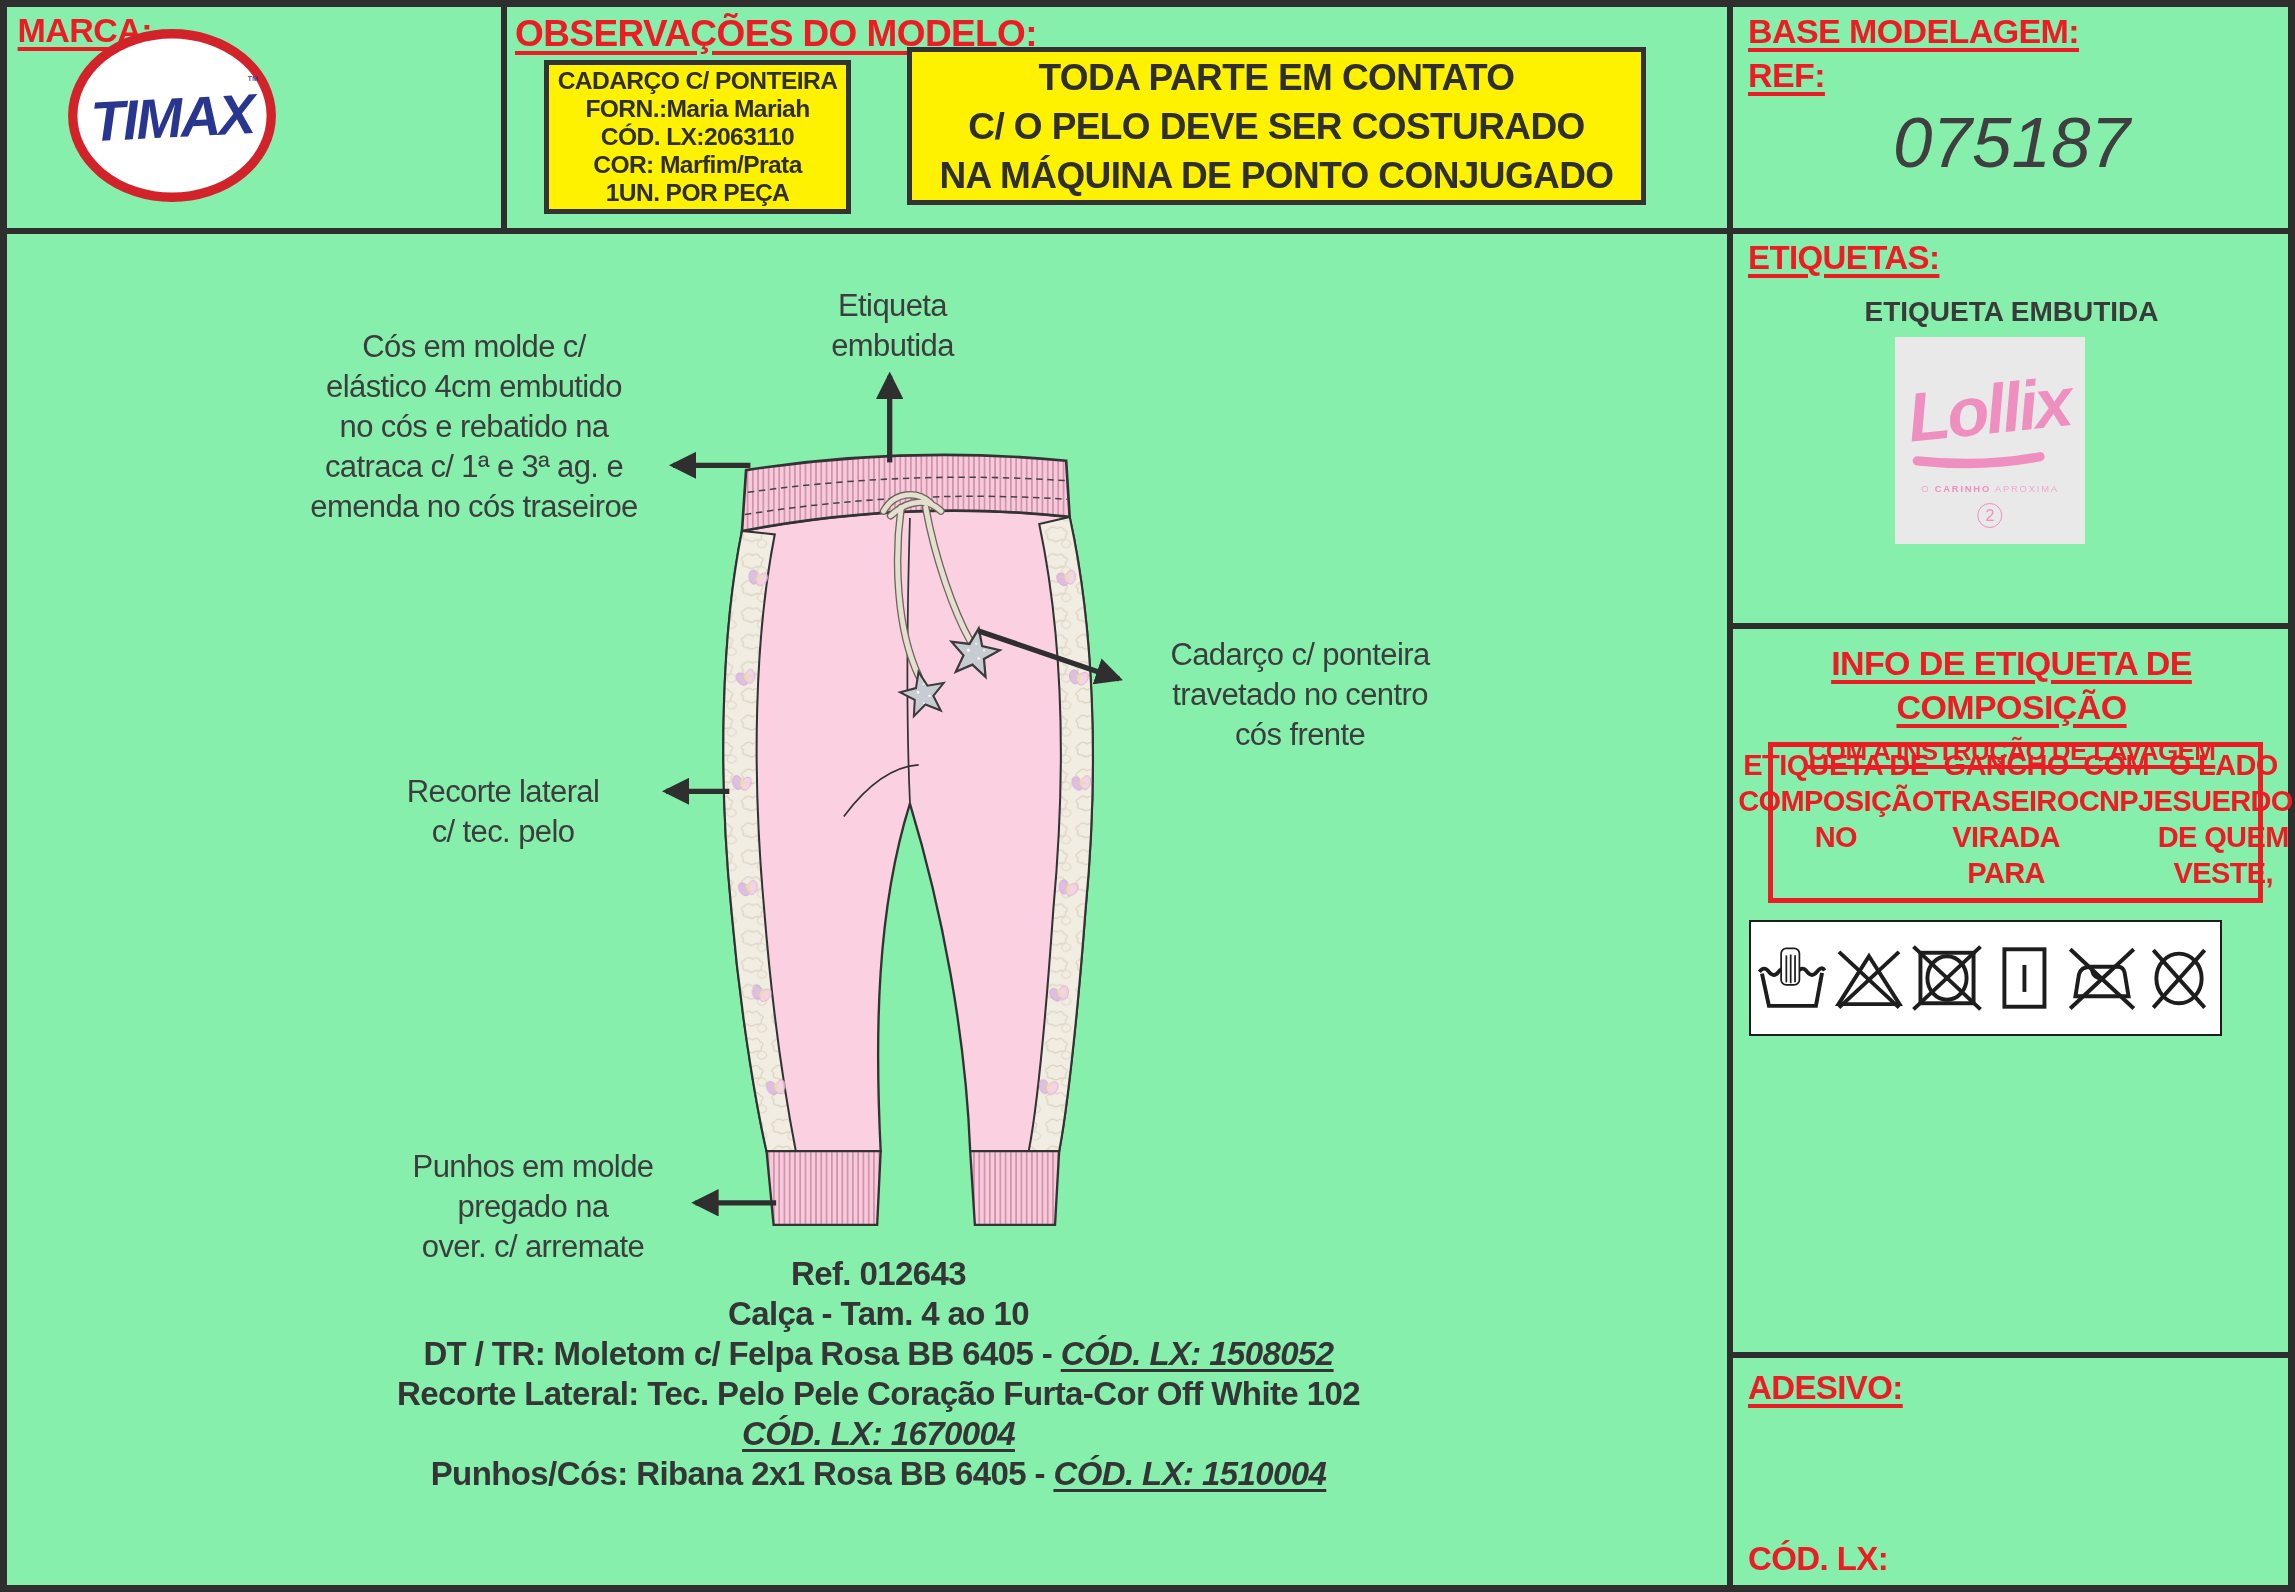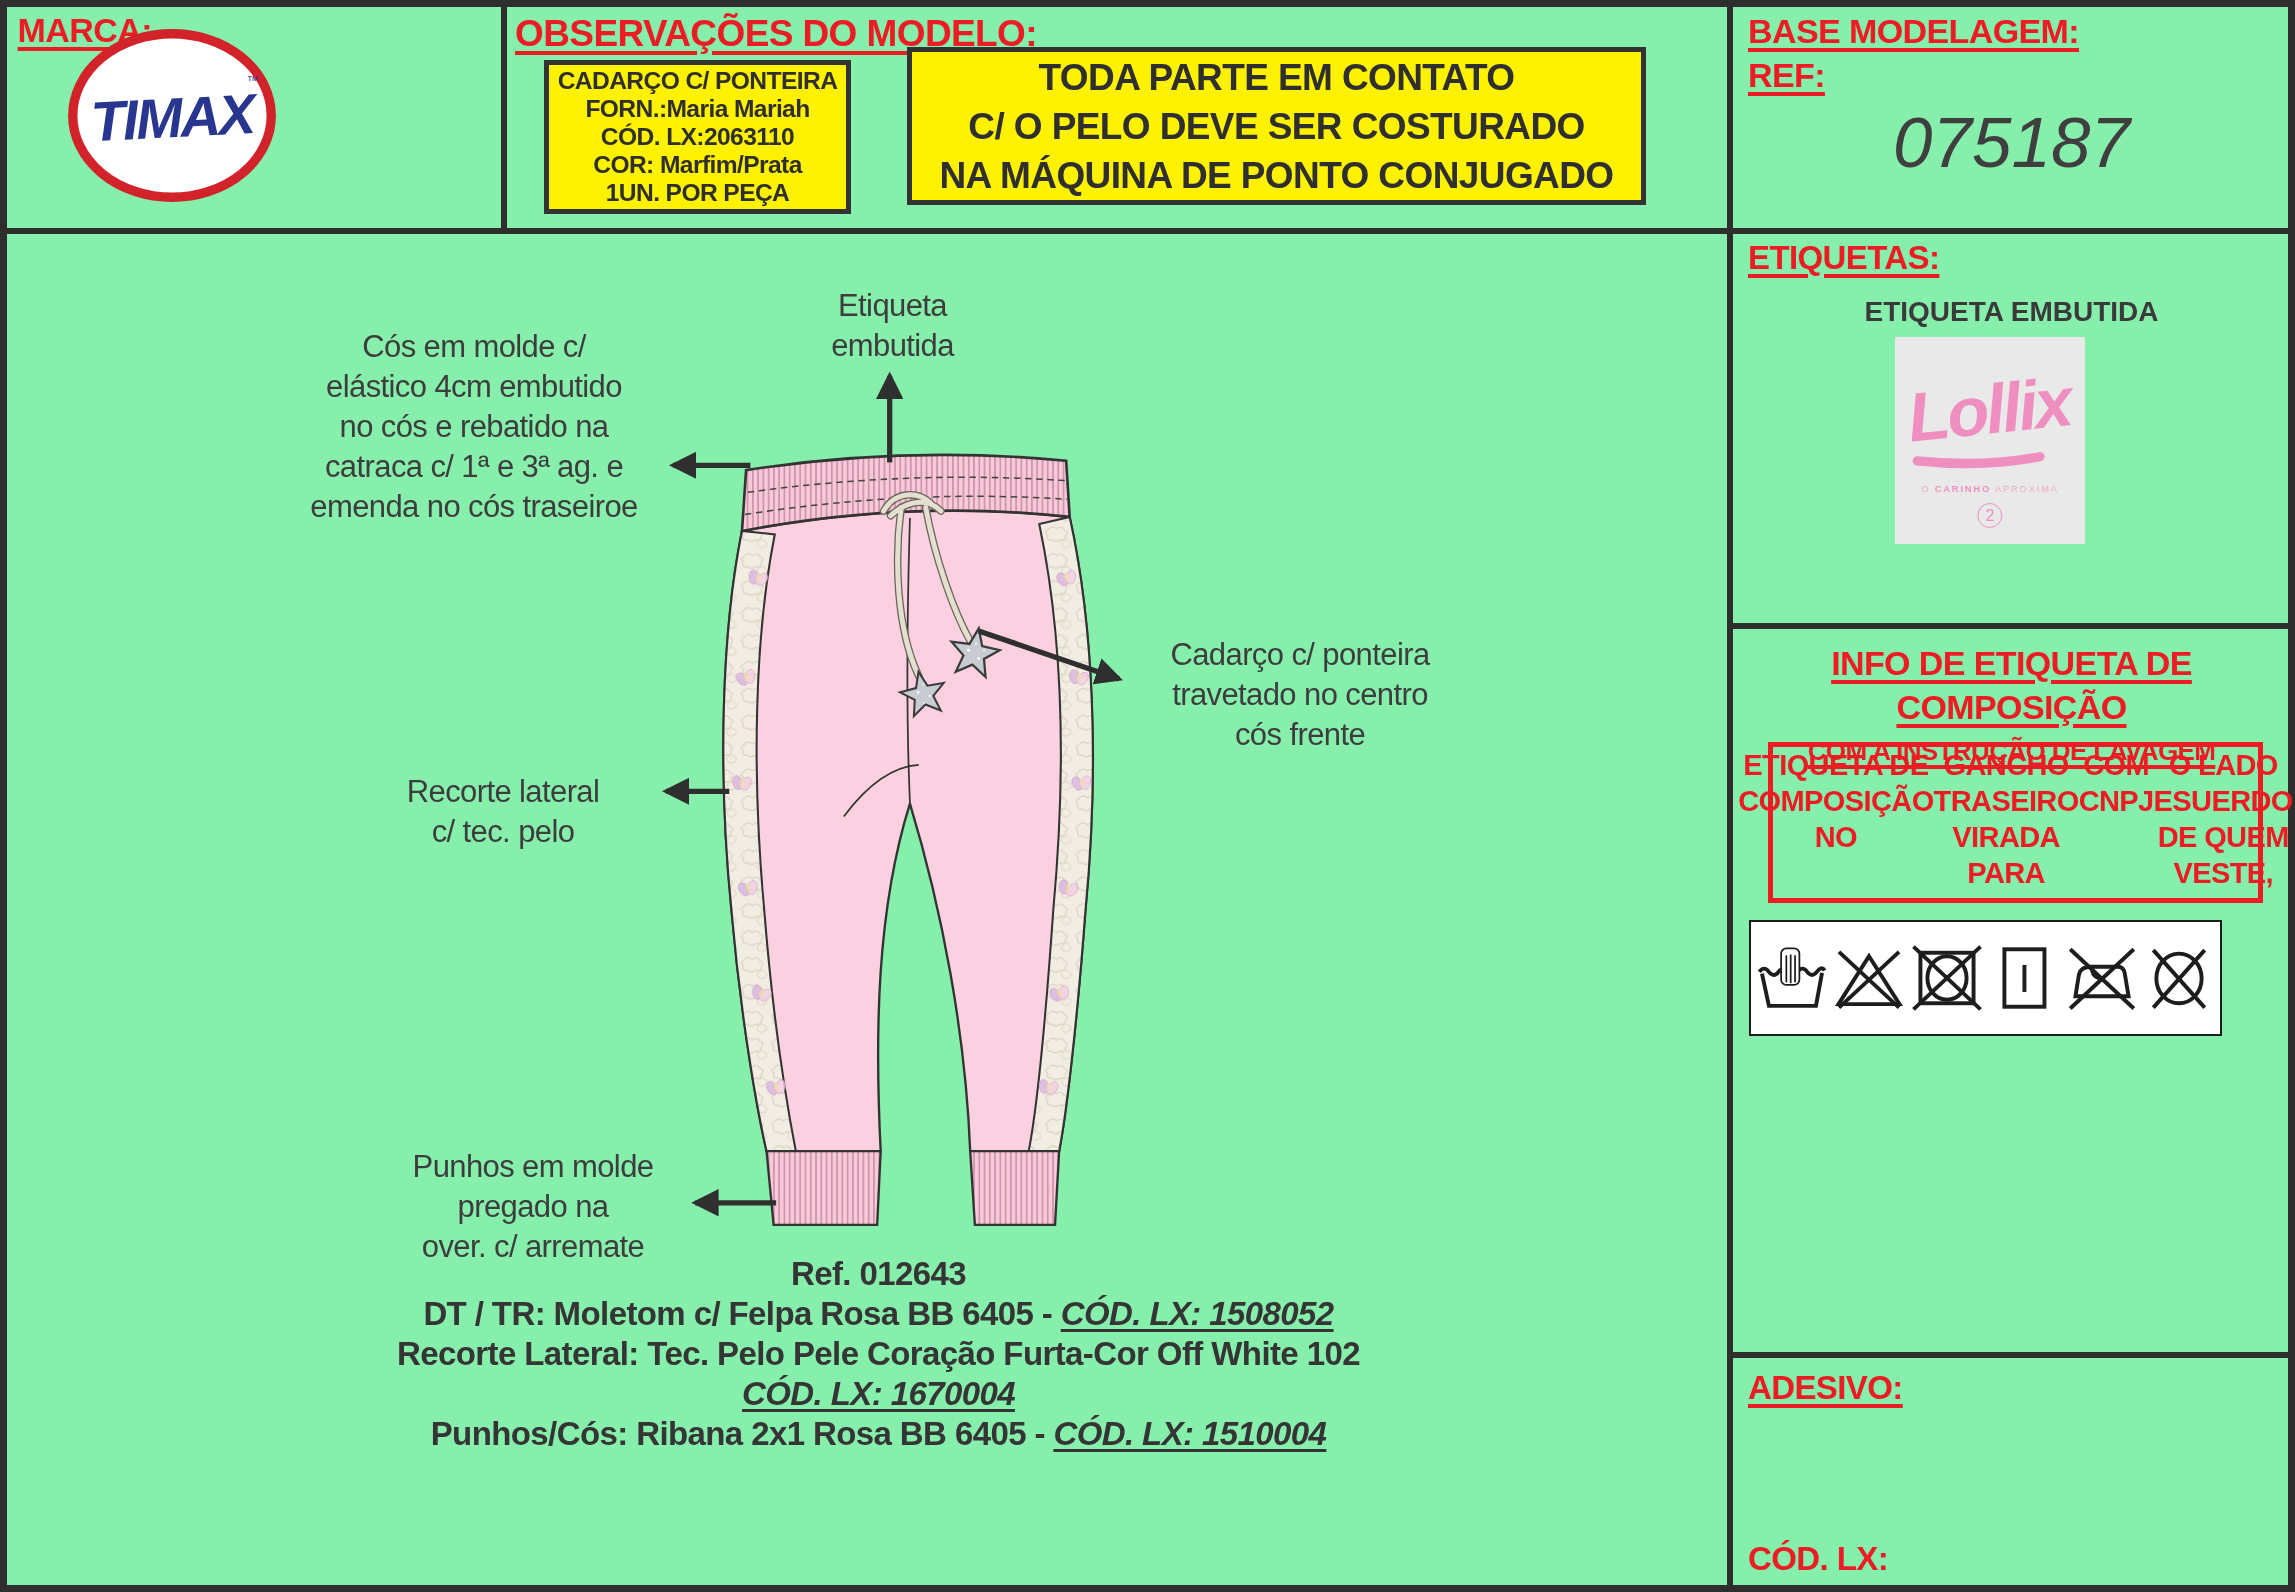--- a/index.html
+++ b/index.html
@@ -266,20 +266,21 @@
     <div>c/ tec. pelo</div>
   </div>
   <div class="abs ann" style="left:381px;top:1147px;width:304px;">
     <div>Punhos em molde</div>
     <div>pregado na</div>
     <div>over. c/ arremate</div>
   </div>
 
   <div class="abs foot" style="left:246px;top:1254px;width:1265px;">
     <div>Ref. 012643</div>
+    <div>Calça - Tam. 4 ao 10</div>
     <div><span>DT / TR: Moletom c/ Felpa Rosa BB 6405 - </span><span class="code">CÓD. LX: 1508052</span></div>
     <div>Recorte Lateral: Tec. Pelo Pele Coração Furta-Cor Off White 102</div>
     <div class="code">CÓD. LX: 1670004</div>
     <div><span>Punhos/Cós: Ribana 2x1 Rosa BB 6405 - </span><span class="code">CÓD. LX: 1510004</span></div>
   </div>
 
 </div>
 
 
 </body></html>

